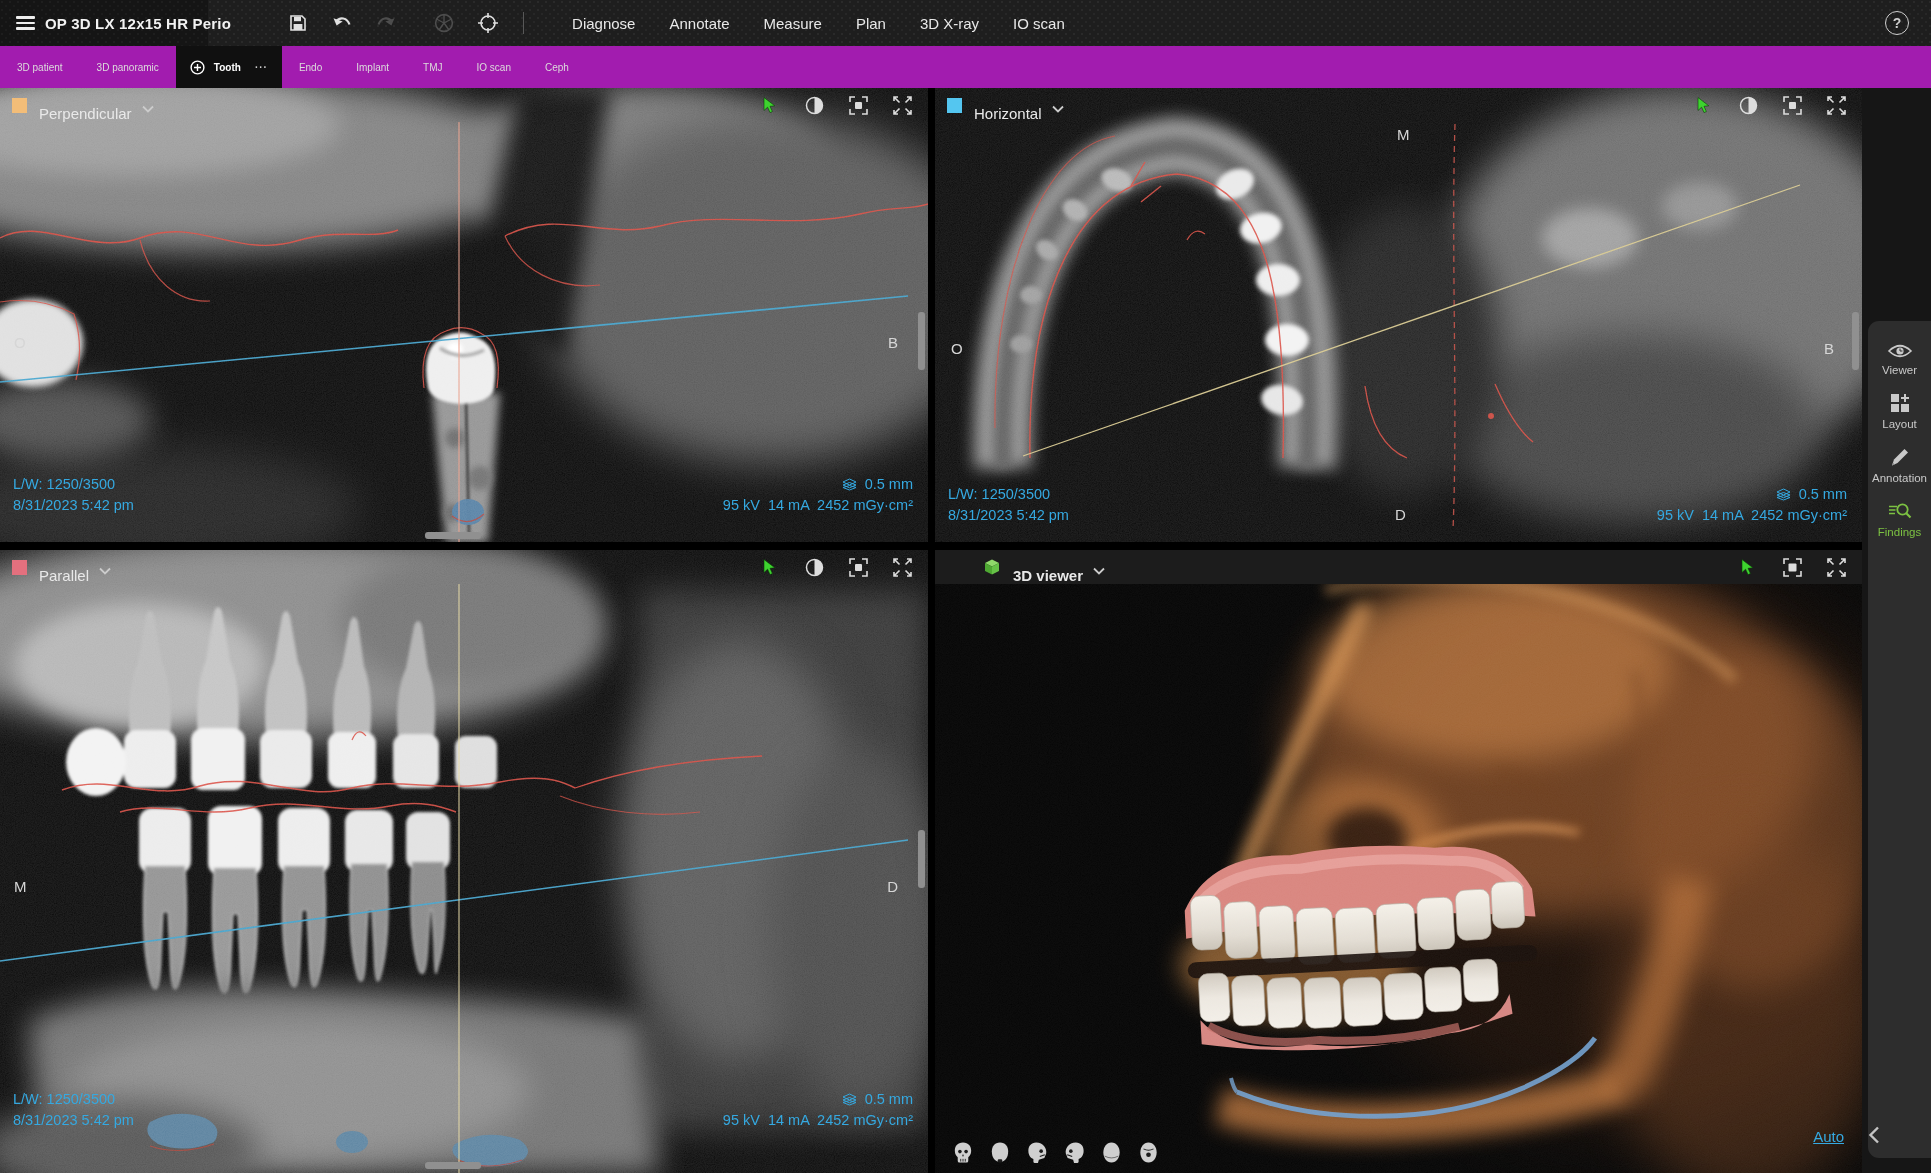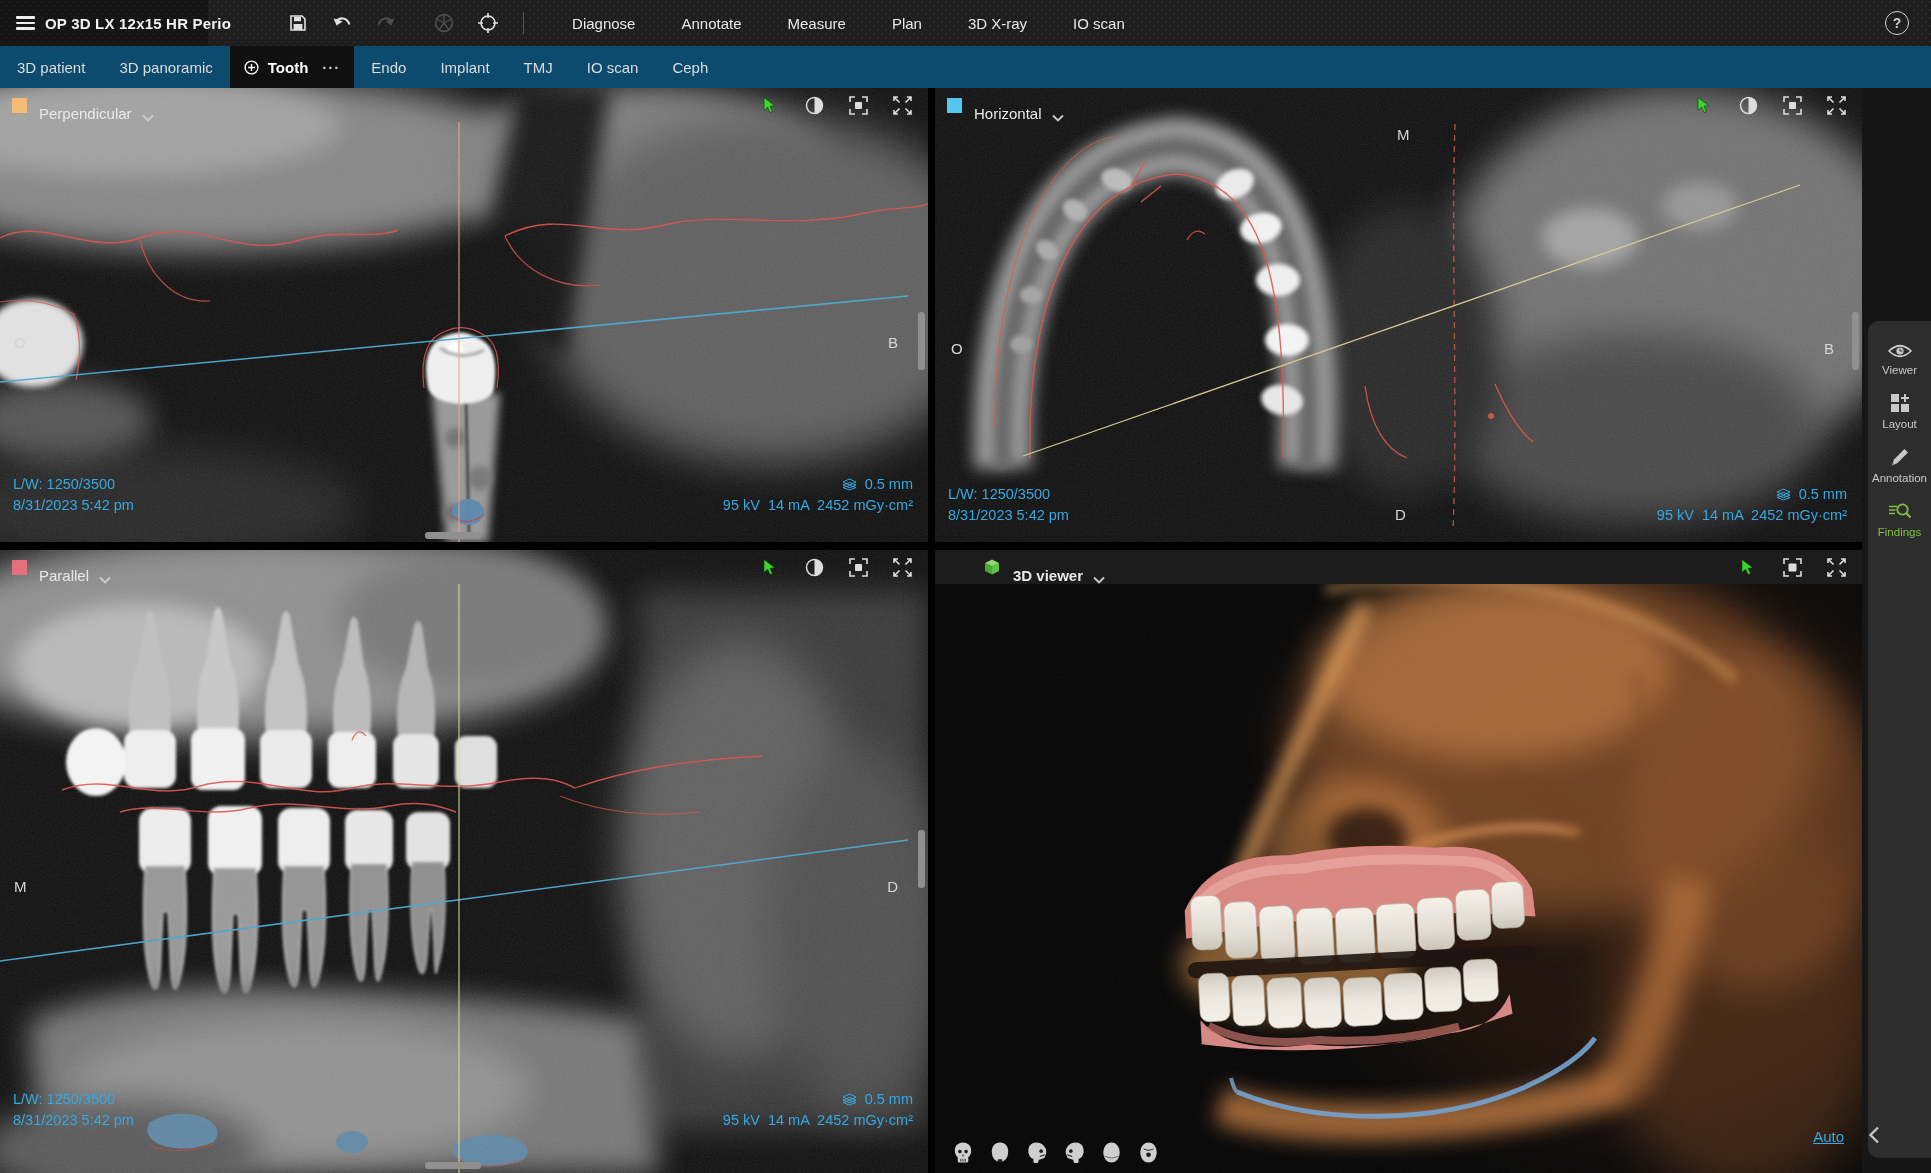--- a/index.html
+++ b/index.html
@@ -12,27 +12,27 @@
                      radial-gradient(circle at 6px 6px,#272727 1.1px,transparent 1.5px);
     background-size:8px 8px; display:flex; align-items:center; z-index:30;}
   .title-block{ position:absolute; left:0; top:0; width:208px; height:46px; background:rgba(0,0,0,.28);}
   .hamburger{ position:relative; margin-left:16px; width:19px; height:14px; cursor:pointer; z-index:2;}
   .hamburger span{ position:absolute; left:0; width:19px; height:2.6px; background:#eee; border-radius:1px;}
   .hamburger span:nth-child(1){top:0}.hamburger span:nth-child(2){top:5.6px}.hamburger span:nth-child(3){top:11.2px}
   .app-title{ position:relative; z-index:2; color:#f2f2f2; font-size:15px; font-weight:bold; margin-left:10px; letter-spacing:.2px;}
   .tb-icons{ display:flex; align-items:center; gap:22px; margin-left:56px;}
   .tb-btn{ width:22px; height:22px; display:flex; align-items:center; justify-content:center; cursor:pointer;}
   .tb-divider{ width:1px; height:22px; background:#585858; margin-left:24px;}
-  .main-menu{ display:flex; align-items:center; gap:46px; margin-left:48px; color:#e8e8e8; font-size:15px;}
+  .main-menu{ display:flex; align-items:center; gap:34px; margin-left:48px; color:#e8e8e8; font-size:15px;}
   .main-menu .mitem{ cursor:pointer; }
   .help{ margin-left:auto; margin-right:22px; width:24px; height:24px; border:1.6px solid #cfcfcf;
     border-radius:50%; color:#cfcfcf; font-size:14px; font-weight:bold; display:flex; align-items:center; justify-content:center; cursor:pointer;}
 
   
-  .tabbar{ height:42px; background:#0c4a6e; display:flex; align-items:stretch; font-size:15px; color:#dcdcdc; z-index:29; position:relative;}
+  .tabbar{ height:42px; background:#a21caf; display:flex; align-items:stretch; font-size:10px; color:#dcdcdc; z-index:29; position:relative;}
   .tab{ display:flex; align-items:center; padding:0 17px; cursor:pointer; white-space:nowrap;}
   .tab.active{ background:#101010; color:#fff; font-weight:bold; padding:16px 14px;}
   .tab.active .tab-icon{ margin-right:9px; display:flex;}
   .tab .overflow{ margin-left:14px; color:#cfcfcf; font-weight:bold; letter-spacing:1px; cursor:pointer;}
 
   
   .main{ position:absolute; top:88px; left:0; width:1931px; height:1085px;
     display:grid; grid-template-columns:928px 7px 927px 69px; grid-template-rows:454px 8px 623px; background:#000;}
   .vp{ position:relative; background:#000; overflow:hidden;}
   .vp1{grid-column:1;grid-row:1}.vp2{grid-column:3;grid-row:1}
@@ -40,21 +40,21 @@
   .sidebar{ grid-column:4; grid-row:1 / span 3;}
 
   .vp svg.art{ position:absolute; inset:0; }
 
   .vp-header{ position:absolute; top:0; left:0; right:0; height:34px; display:flex; align-items:center;
     padding:0 12px; z-index:6;}
   .vp-header.solid{ background:#1c1c1c;padding-left:48px;}
   .swatch{ width:15px; height:15px; margin-right:12px;}
   .vp-title{ color:#e9e9e9; font-size:15px;}
   .vp-title.bold{ font-weight:bold;}
-  .title-group{ display:flex; align-items:flex-end; cursor:pointer;margin-top:16px;}
+  .title-group{ display:flex; align-items:flex-start; cursor:pointer;margin-top:16px;}
   .chev{ margin-left:10px; display:flex;}
   .vp-tools{ margin-left:auto; display:flex; align-items:center; gap:24px; padding-right:4px;}
   .vpbtn{ width:20px; height:20px; display:flex; align-items:center; justify-content:center; cursor:pointer;}
 
   .orient{ position:absolute; color:#d6d6d6; font-size:15px; z-index:5;}
   .info-tl{ position:absolute; left:13px; z-index:5;}
   .info-br{ position:absolute; right:15px; text-align:right; z-index:5;}
   .cyan{ color:#35a9e1; font-size:14.5px; line-height:1.45; white-space:pre;}
   .thick-line{ display:flex; align-items:center; justify-content:flex-end; gap:7px;}
 

